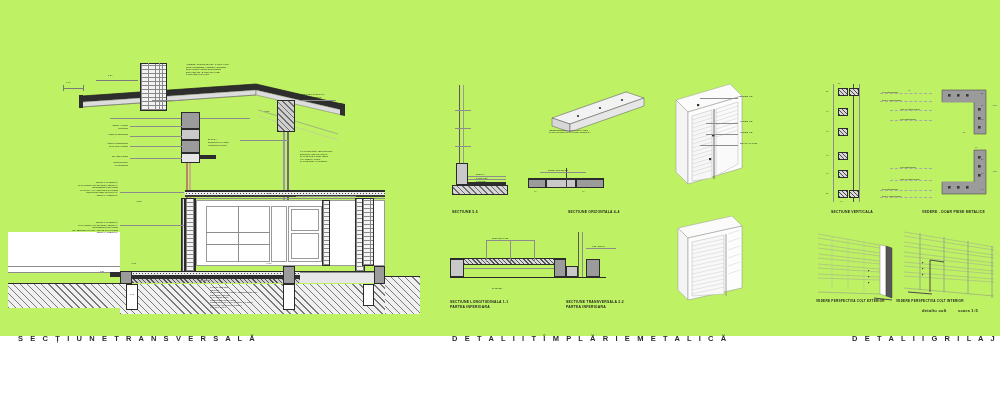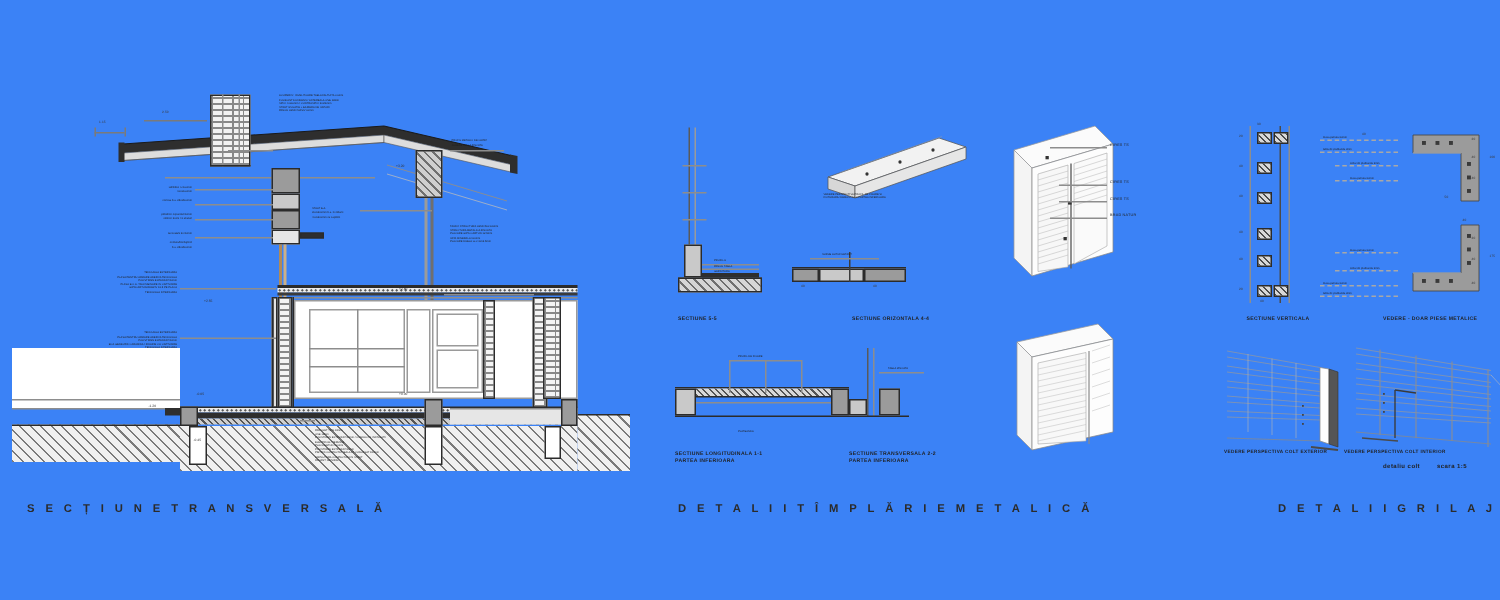--- a/index.html
+++ b/index.html
@@ -1,18 +1,18 @@
 <!DOCTYPE html>
 <html><head>
 <meta charset="utf-8">
 <style>
   html,body{margin:0;padding:0;background:#ffffff;}
   body{width:1000px;height:400px;overflow:hidden;
        font-family:"Liberation Sans",sans-serif;color:#1a1a1a;}
-  .sheet{position:relative;width:1000px;height:400px;background:#3b82f6;}
+  .sheet{position:relative;width:1000px;height:336px;background:#bef264;}
 
   
   .panel-title{position:absolute;font-size:7.5px;font-weight:bold;
      letter-spacing:2.6px;color:#2b2b2b;white-space:nowrap;}
 
   
   .ln{position:absolute;background:#2b2b2b;}
   .lnh{height:1px;}
   .lnv{width:1px;}
   .thin{background:#8d8d8d;}

